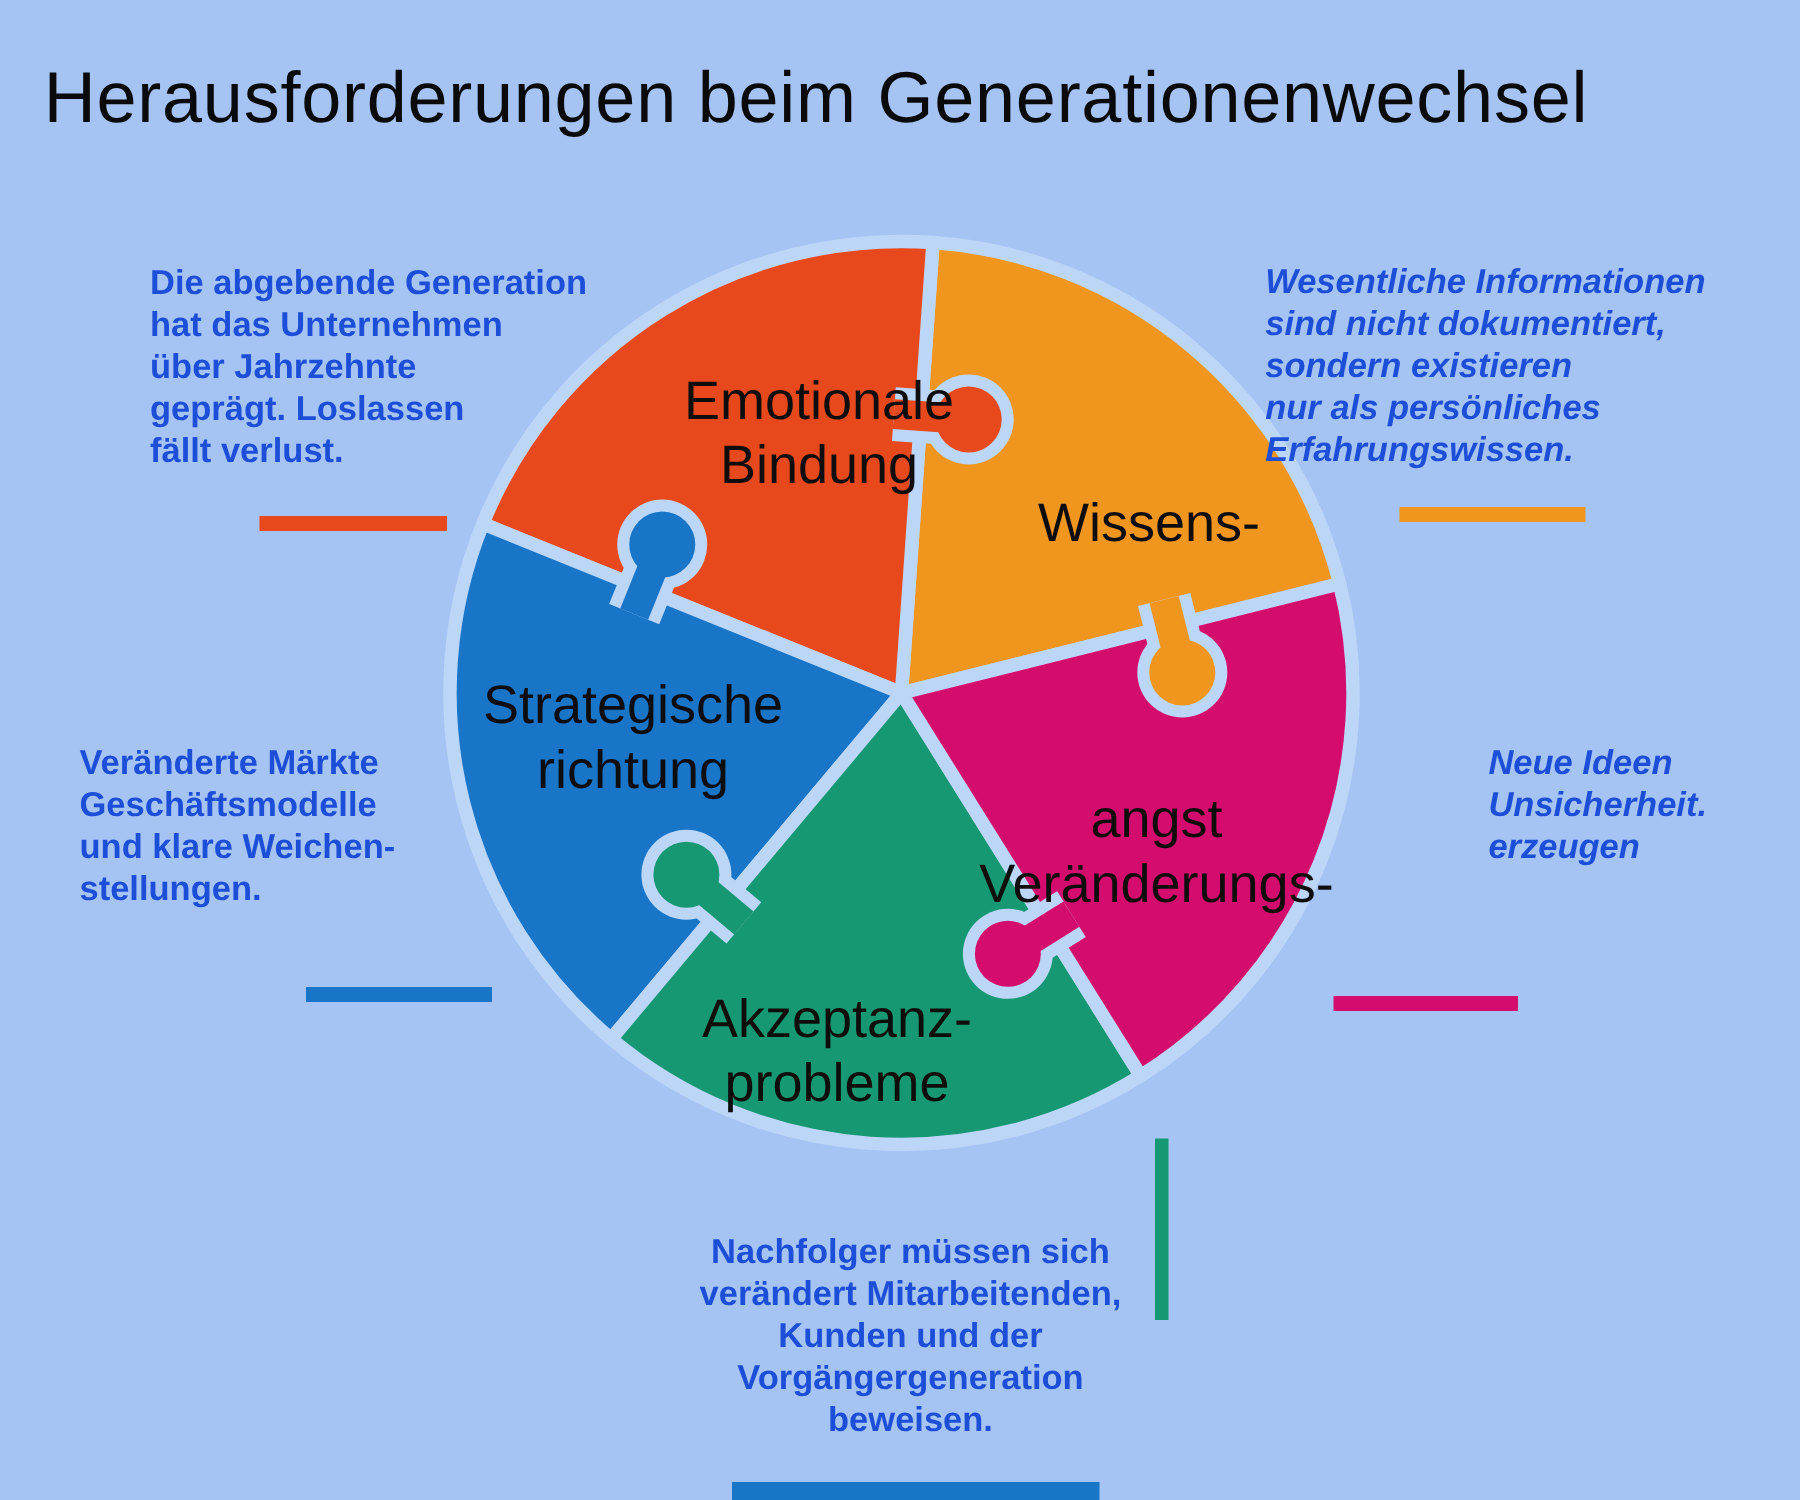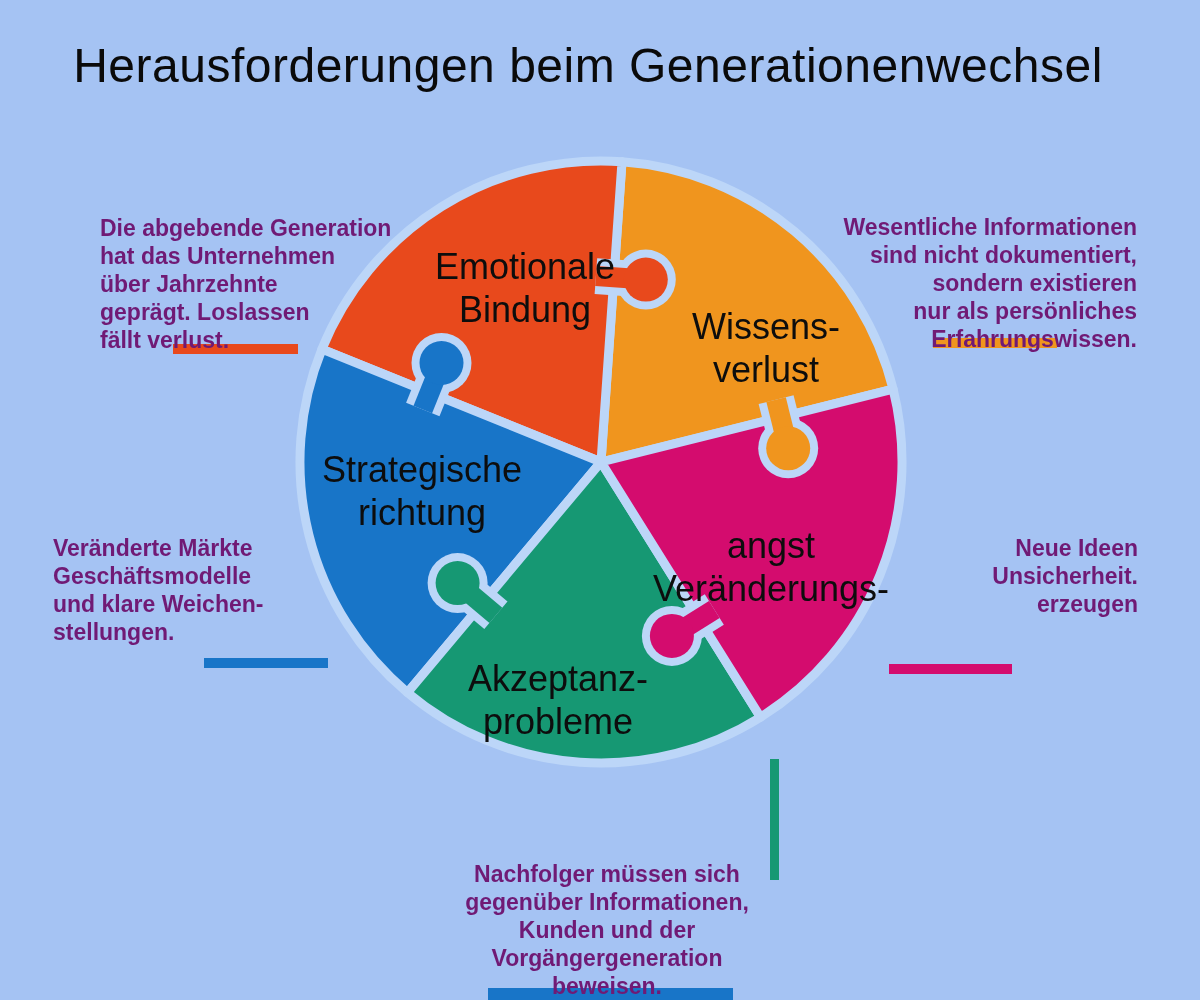--- a/index.html
+++ b/index.html
@@ -9,37 +9,36 @@
     overflow:hidden;
     font-family:"Liberation Sans", sans-serif;
     background:#A5C3F3;
   }
   .page-title{
     position:absolute;left:0;top:38px;width:1088px;
     text-align:center;
     font-size:48px;line-height:56px;font-weight:400;
     color:#0a0a0a;letter-spacing:0.5px;
     white-space:nowrap;
-    padding-left:44px;
   }
   .puzzle-svg{position:absolute;left:0;top:0;z-index:1;}
   .seg-label{
     position:absolute;z-index:2;
     transform:translate(-50%,-50%);
     text-align:center;
     font-size:36px;line-height:43px;font-weight:400;
     color:#0d0d0d;white-space:nowrap;
   }
   .note{
     position:absolute;z-index:2;
     font-size:23px;line-height:28px;font-weight:700;
-    color:#701a75;white-space:nowrap;margin-top:40px;
+    color:#1d4ed8;white-space:nowrap;
   }
   .note.left{text-align:left;}
-  .note.right{text-align:right;}
+  .note.right{font-style:italic;}
   .note.center{text-align:center;white-space:normal;}
 </style>
 </head>
 <body>
 
 <div class="stage">
 
   <div class="page-title">Herausforderungen beim Generationenwechsel</div>
 
   <svg class="puzzle-svg" width="1200" height="1000" viewBox="0 0 1200 1000">
@@ -86,27 +85,26 @@
     </g>
 
     <rect x="173" y="344" width="125" height="10" fill="#E8491C"></rect>
     <rect x="933" y="338" width="124" height="10" fill="#F0951E"></rect>
     <rect x="204" y="658" width="124" height="10" fill="#1875C8"></rect>
     <rect x="889" y="664" width="123" height="10" fill="#D40C6E"></rect>
     <rect x="770" y="759" width="9" height="121" fill="#169873"></rect>
     <rect x="488" y="988" width="245" height="12" fill="#1875C8"></rect>
   </svg>
 
-  <div class="seg-label" style="left:525px;top:288px">
+  <div class="seg-label" style="left:546px;top:288px">
       <div>Emotionale</div>
       <div>Bindung</div>
     </div>
   <div class="seg-label" style="left:766px;top:348px">
       <div>Wissens-</div>
-      <div>verlust</div>
     </div>
   <div class="seg-label" style="left:771px;top:567px">
       <div>angst</div>
       <div>Veränderungs-</div>
     </div>
   <div class="seg-label" style="left:558px;top:700px">
       <div>Akzeptanz-</div>
       <div>probleme</div>
     </div>
   <div class="seg-label" style="left:422px;top:491px">
@@ -134,19 +132,19 @@
       <div>und klare Weichen-</div>
       <div>stellungen.</div>
     </div>
   <div class="note right" style="right:62px;top:494px">
       <div>Neue Ideen</div>
       <div>Unsicherheit.</div>
       <div>erzeugen</div>
     </div>
   <div class="note center" style="left:407px;width:400px;top:820px">
       <div>Nachfolger müssen sich</div>
-      <div>gegenüber Informationen,</div>
+      <div>verändert Mitarbeitenden,</div>
       <div>Kunden und der</div>
       <div>Vorgängergeneration</div>
       <div>beweisen.</div>
     </div>
 
 </div>
 
 </body></html>

